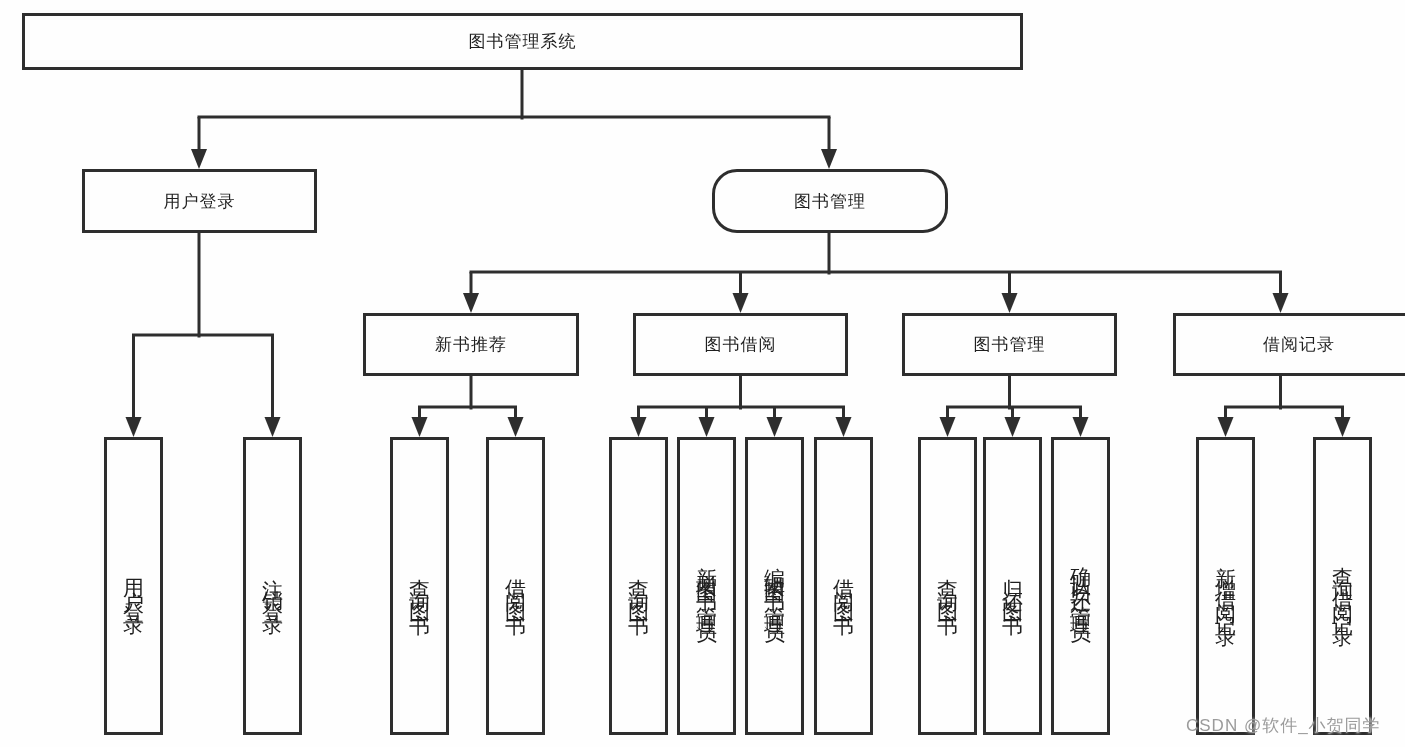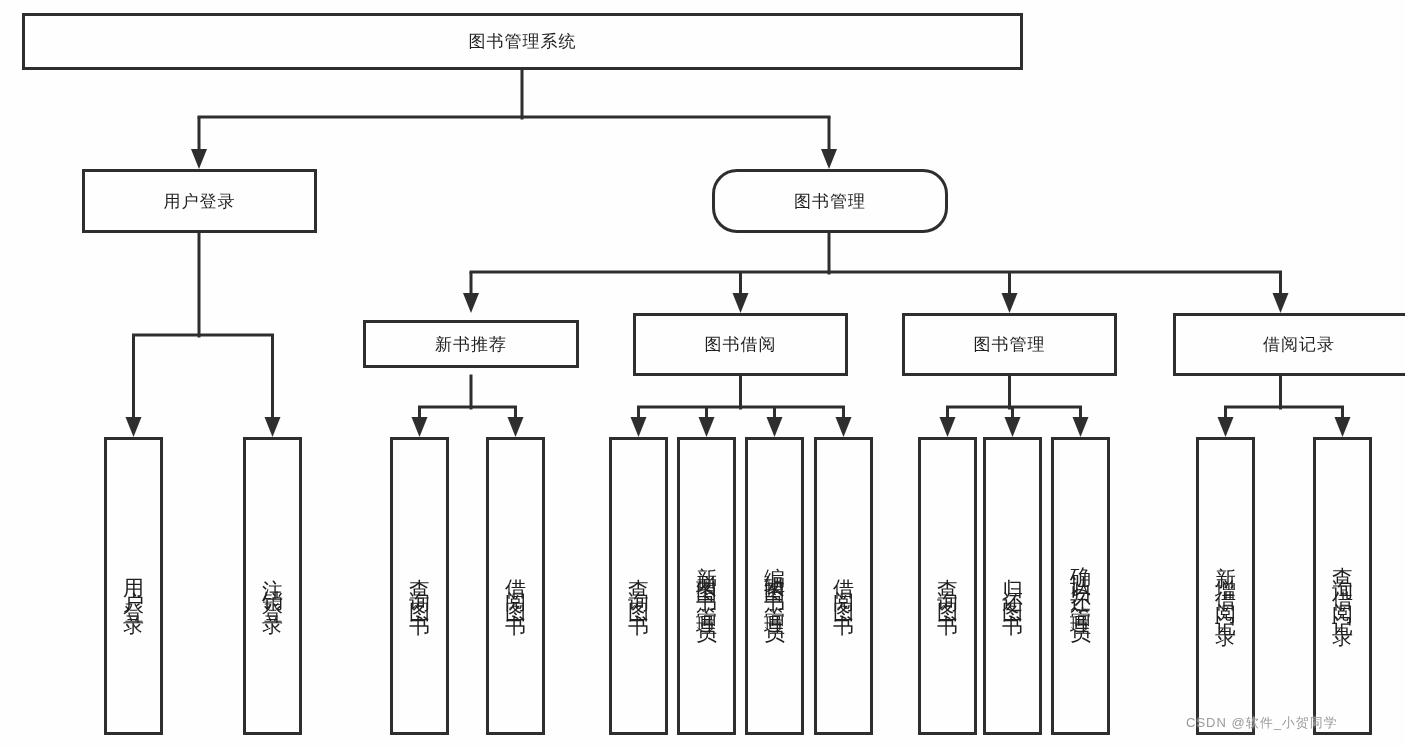--- a/index.html
+++ b/index.html
@@ -27,21 +27,21 @@
     writing-mode:vertical-rl;
     text-orientation:mixed;
     letter-spacing:12px;
     font-size:21px;
   }
   .leaf.tight{letter-spacing:8px;}
   .watermark{
     position:absolute;
     left:1186px;top:714px;
     z-index:3;
-    font-size:13px;
+    font-size:17px;
     color:#9b9b9b;
     letter-spacing:1px;
     text-shadow:0 0 3px #ffffff;
     white-space:nowrap;
   }
 </style>
 </head>
 <body>
 
 <div class="stage">
@@ -120,21 +120,21 @@
       <line x1="1342.5" y1="407" x2="1342.5" y2="419"></line>
       <polygon points="1334.5,417 1350.5,417 1342.5,437" stroke="none"></polygon>
     </g>
   </svg>
 
   <div class="box" style="left:22px;top:13px;width:1001px;height:57px;">图书管理系统</div>
 
   <div class="box" style="left:82px;top:169px;width:235px;height:64px;">用户登录</div>
   <div class="box" style="left:712px;top:169px;width:236px;height:64px;border-radius:25px;">图书管理</div>
 
-  <div class="box" style="left:363px;top:320px;width:216px;height:48px;">新书推荐</div>
+  <div class="box" style="left:363px;top:313px;width:216px;height:63px;">新书推荐</div>
   <div class="box" style="left:633px;top:313px;width:215px;height:63px;text-align:center;">图书借阅</div>
   <div class="box" style="left:902px;top:313px;width:215px;height:63px;">图书管理</div>
   <div class="box" style="left:1173px;top:313px;width:252px;height:63px;">借阅记录</div>
 
   <div class="box leaf" style="left:104px;top:437px;width:59px;height:298px;">用户登录</div>
   <div class="box leaf" style="left:243px;top:437px;width:59px;height:298px;">注销登录</div>
 
   <div class="box leaf" style="left:390px;top:437px;width:59px;height:298px;">查询图书</div>
   <div class="box leaf" style="left:486px;top:437px;width:59px;height:298px;">借阅图书</div>
 

